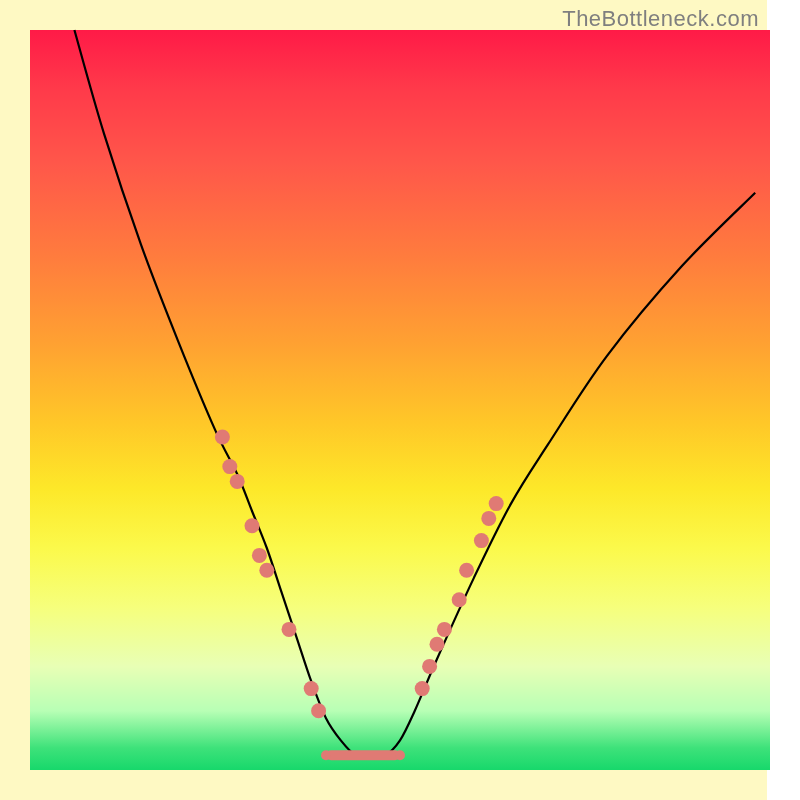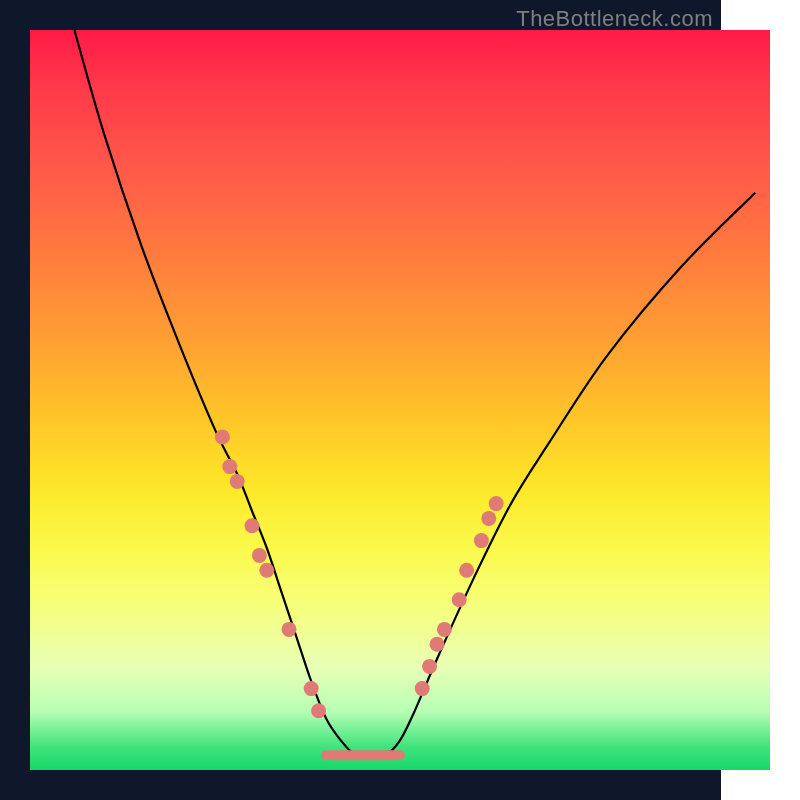--- a/index.html
+++ b/index.html
@@ -7,21 +7,22 @@
     padding: 0;
     width: 800px;
     height: 800px;
     overflow: hidden;
     font-family: Arial, Helvetica, sans-serif;
   }
   .frame {
     position: relative;
     width: 721px;
     height: 800px;
-    background: #0f172a;
+    background: #fef9c3;
+    padding-left: 46px;
   }
   .plot-area {
     position: absolute;
     left: 30px;
     top: 30px;
     width: 740px;
     height: 740px;
     background: linear-gradient(
       to bottom,
       #ff1a47 0%,

